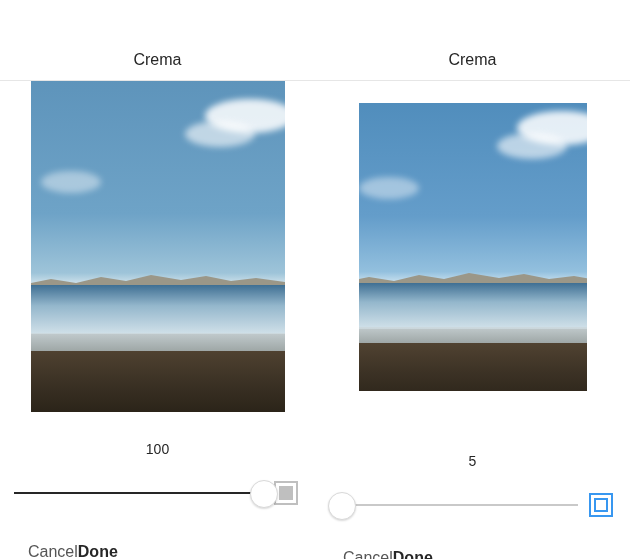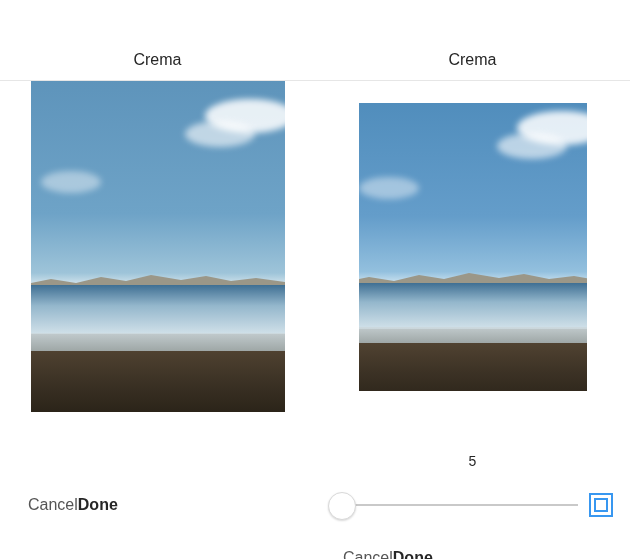--- a/index.html
+++ b/index.html
@@ -197,20 +197,35 @@
           <svg viewBox="0 0 254 18" preserveAspectRatio="none">
               <path d="M0,18 L0,12 L20,8 L45,12 L70,6 L95,10 L120,4 L150,9 L175,5 L200,10 L225,7 L254,11 L254,18 Z" fill="#9b9788"></path>
             </svg>
         </div>
         <div class="sea" style="top:204px;height:52px;background:linear-gradient(#3f6f93,#94b7cc 40%,#d7e5ec 100%);"></div>
         <div class="beach" style="height:78px;background:linear-gradient(#5a4a37 0%, #3c3225 60%, #2b2419 100%);"></div>
         <div style="position:absolute;left:0;right:0;top:252px;height:18px;background:linear-gradient(#cdd9de,#a7b2b3);opacity:.9;"></div>
       </div>
     </div>
 
+    <div class="slider-row">
+      <div class="slider-value">100</div>
+      <div class="slider-wrap">
+        <div class="track">
+          <div class="rail"></div>
+          <div class="fill" style="width: 100%;"></div>
+          <div class="thumb" style="left: 100%;"></div>
+        </div>
+        <div class="frame-toggle off">
+          <div class="outer">
+              <div class="inner"></div>
+            </div>
+        </div>
+      </div>
+    </div>
 
     <div class="footer">
       <div class="btn cancel">Cancel</div>
       <div class="btn done">Done</div>
     </div>
   </div>
 
   <div class="panel">
     <div class="header">Crema</div>
 

